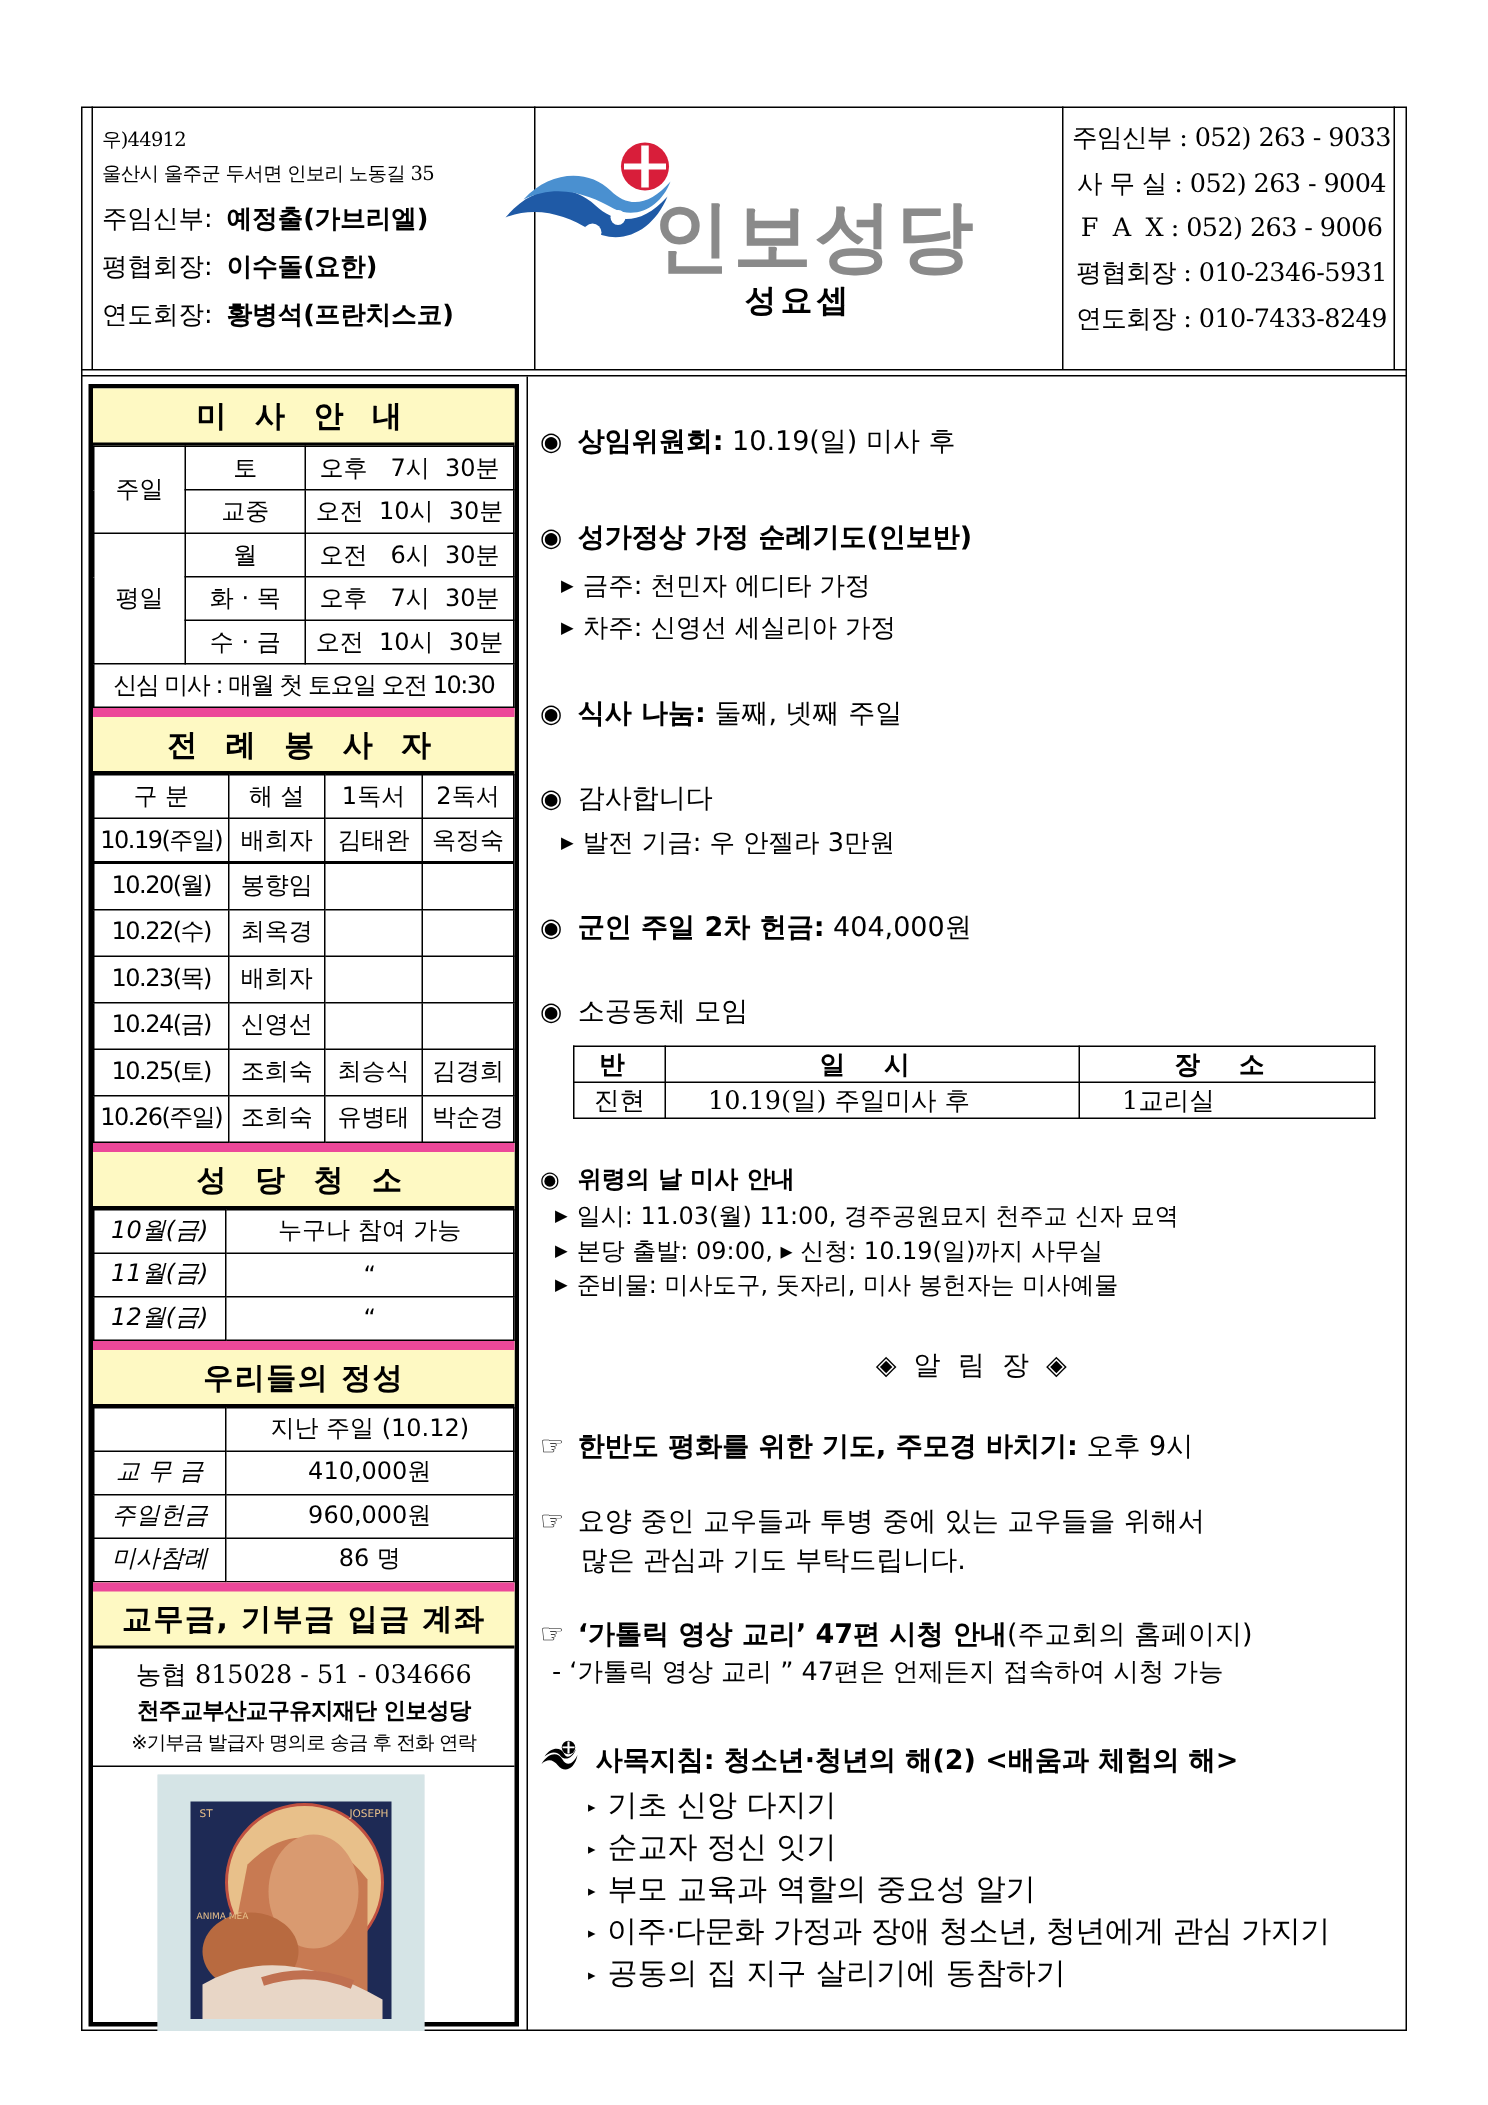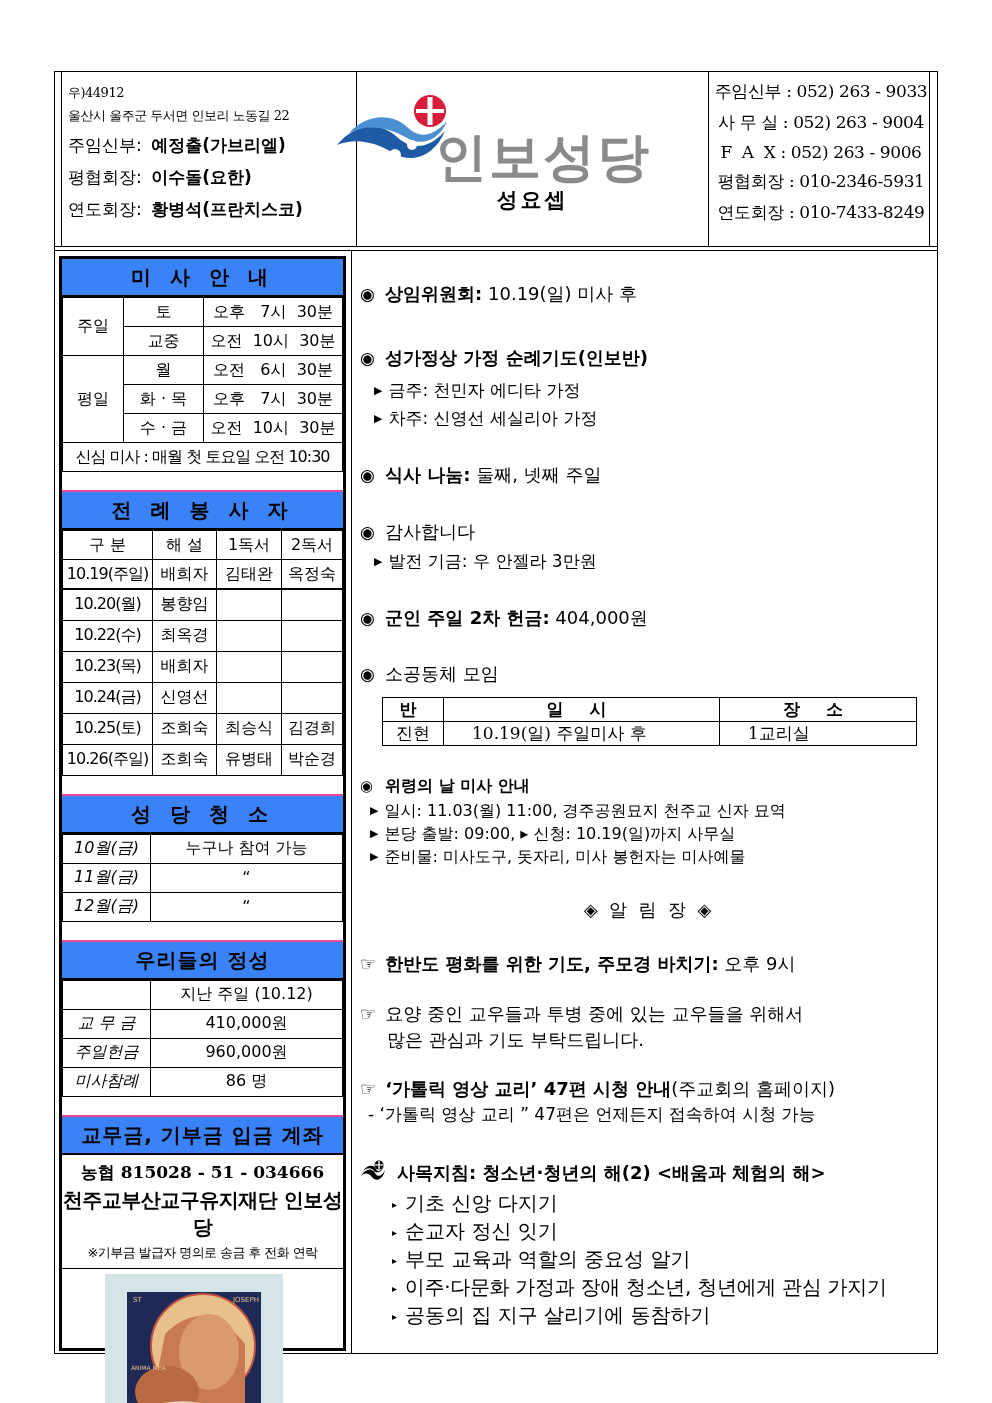--- a/index.html
+++ b/index.html
@@ -27,29 +27,29 @@
 
   
   #hdr-right { position:absolute; left:708px; top:71px; width:222px; height:175px; border-left:1px solid #000; border-right:1px solid #000; box-sizing:border-box; padding-left:4px; }
   .ct { font-family:"DejaVu Serif", serif; font-size:17px; white-space:nowrap; margin-top:8px; letter-spacing:-0.4px;text-align:center; }
   .ct:first-child { margin-top:9px; }
 
   
   #left { position:absolute; left:59px; top:256px; width:287px; height:1095px; border:3px solid #000; box-sizing:border-box; }
   table.t { border-collapse:collapse; width:100%; table-layout:fixed; }
   table.t td { border:1px solid #000; padding:0; text-align:center; font-family:"DejaVu Sans", sans-serif; font-size:16px; height:28px; white-space:nowrap; overflow:hidden; }
-  .sec-title { background:#3b82f6; font-weight:bold; font-size:20px; text-align:center; height:36px; line-height:36px; border-bottom:2px solid #000; letter-spacing:6px; }
+  .sec-title { background:#fef9c3; font-weight:bold; font-size:20px; text-align:center; height:36px; line-height:36px; border-bottom:2px solid #000; letter-spacing:6px; }
   .sec-title.tight { letter-spacing:1px; }
-  .sec-sep { border-top:2px solid #ec4899;margin-top:18px; }
+  .sec-sep { border-top:6px solid #ec4899; }
   td.l { text-align:left; padding-left:3px;font-style:italic; }
   td.r { text-align:right; padding-right:3px; }
   .narrow { letter-spacing:-1px; font-size:15px; }
   .acct { text-align:center; padding:4px 0 6px; border-bottom:1px solid #000; }
-  .acct .a1 { font-family:"DejaVu Serif", serif; font-weight:bold; font-size:17px; margin-top:2px; }
-  .acct .a2 { font-family:"DejaVu Serif", serif; font-weight:bold; font-size:20px; margin-top:3px; letter-spacing:-0.5px; }
+  .acct .a1 { font-family:"DejaVu Serif", serif; font-weight:normal; font-size:17px; margin-top:2px; }
+  .acct .a2 { font-family:"DejaVu Serif", serif; font-weight:bold; font-size:15px; margin-top:3px; letter-spacing:-0.5px; }
   .acct .a3 { font-size:13px; margin-top:3px; letter-spacing:-0.6px; }
   #icon-box { position:relative; height:180px;text-align:center; }
   #icon-img { position:absolute; left:43px; top:5px; width:178px; height:171px; background:#d5e4e6; }
 
   
   #right { position:absolute; left:360px; top:256px; width:575px; }
   .item { position:absolute; left:0; white-space:nowrap; }
   .bullet { display:inline-block; width:20px; font-size:17px; }
   .ititle { font-size:18px; font-weight:bold; }
   .itext { font-size:18px; }
@@ -63,21 +63,21 @@
 </style>
 </head>
 <body>
 
 <div id="frame"></div>
 <div id="header-divider"></div>
 <div id="col-divider"></div>
 
 <div id="hdr-left">
   <div class="addr1">우)44912</div>
-  <div class="addr2">울산시 울주군 두서면 인보리 노동길 22</div>
+  <div class="addr2">울산시 울주군 두서면 인보리 노동길 35</div>
   <div class="hline">
     <span class="lbl">주임신부:</span>
     <span class="val">예정출(가브리엘)</span>
   </div>
   <div class="hline">
     <span class="lbl">평협회장:</span>
     <span class="val">이수돌(요한)</span>
   </div>
   <div class="hline">
     <span class="lbl">연도회장:</span>

